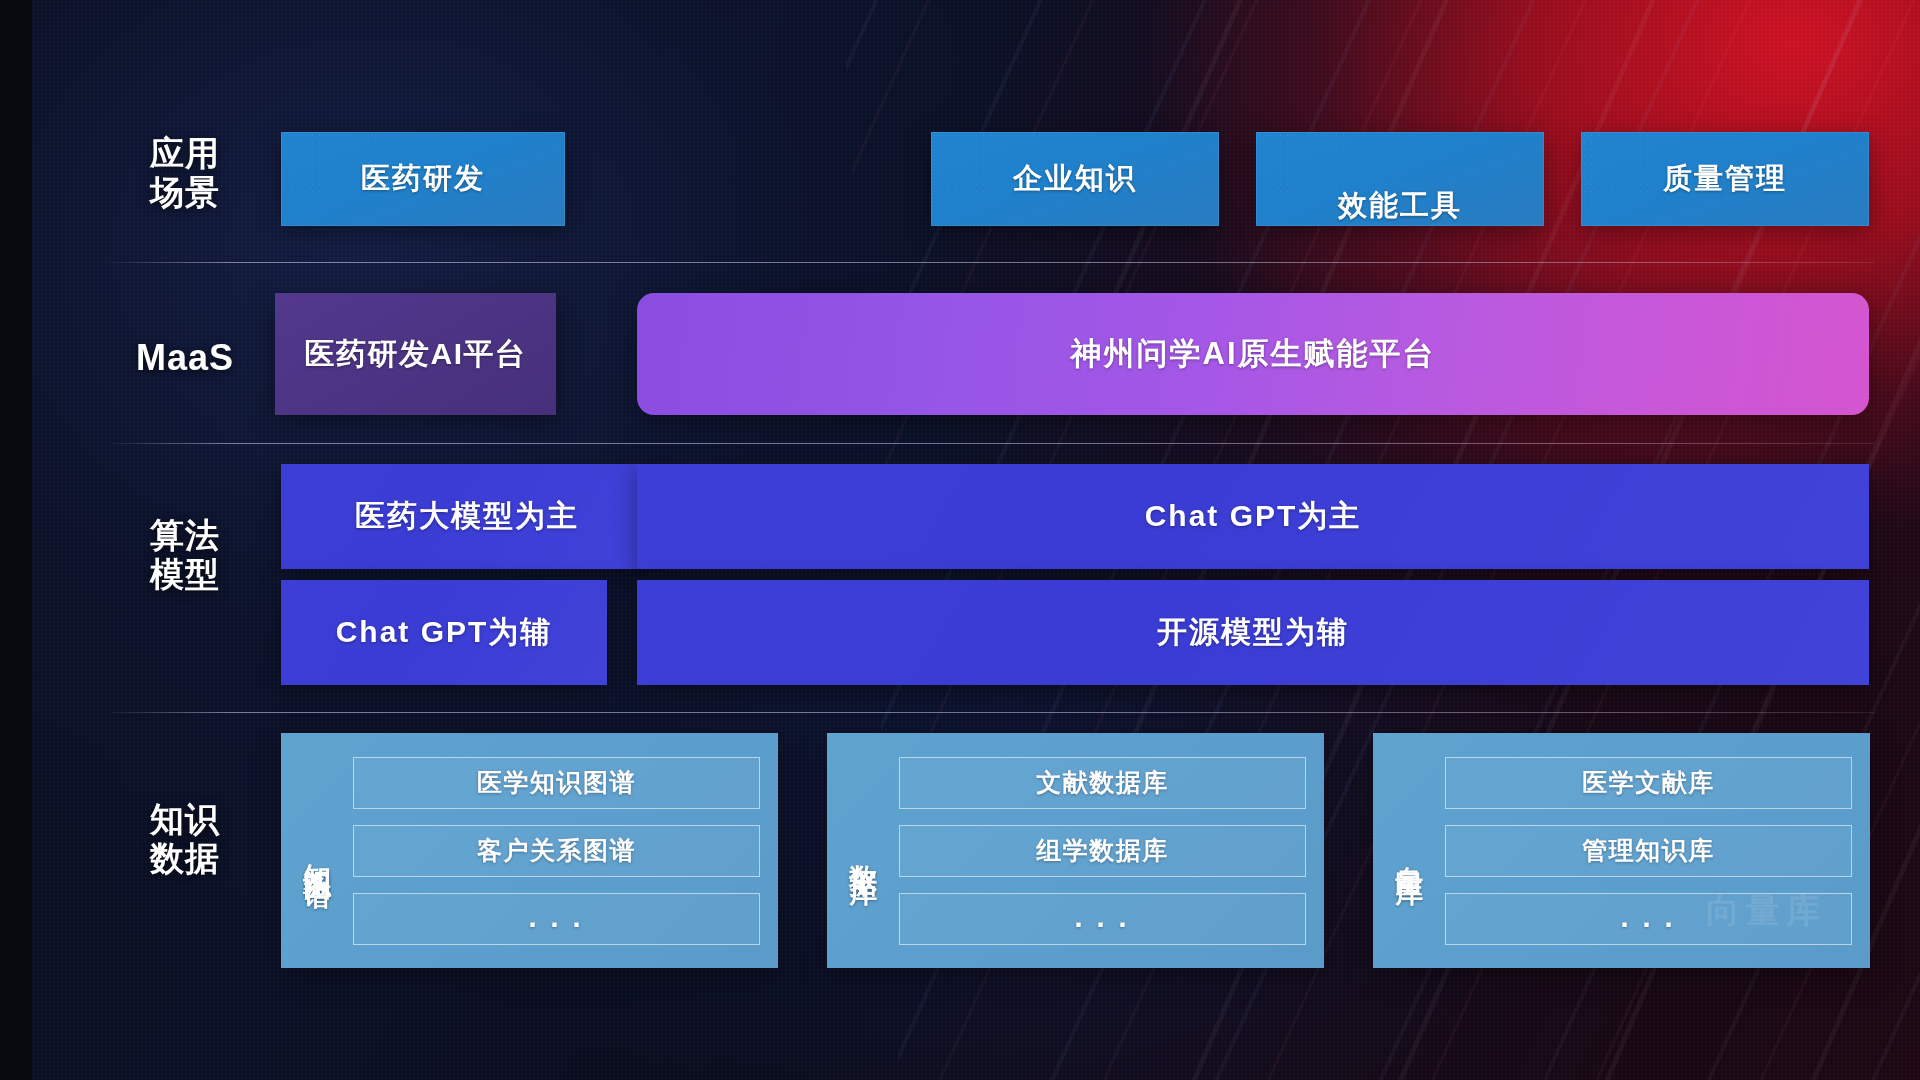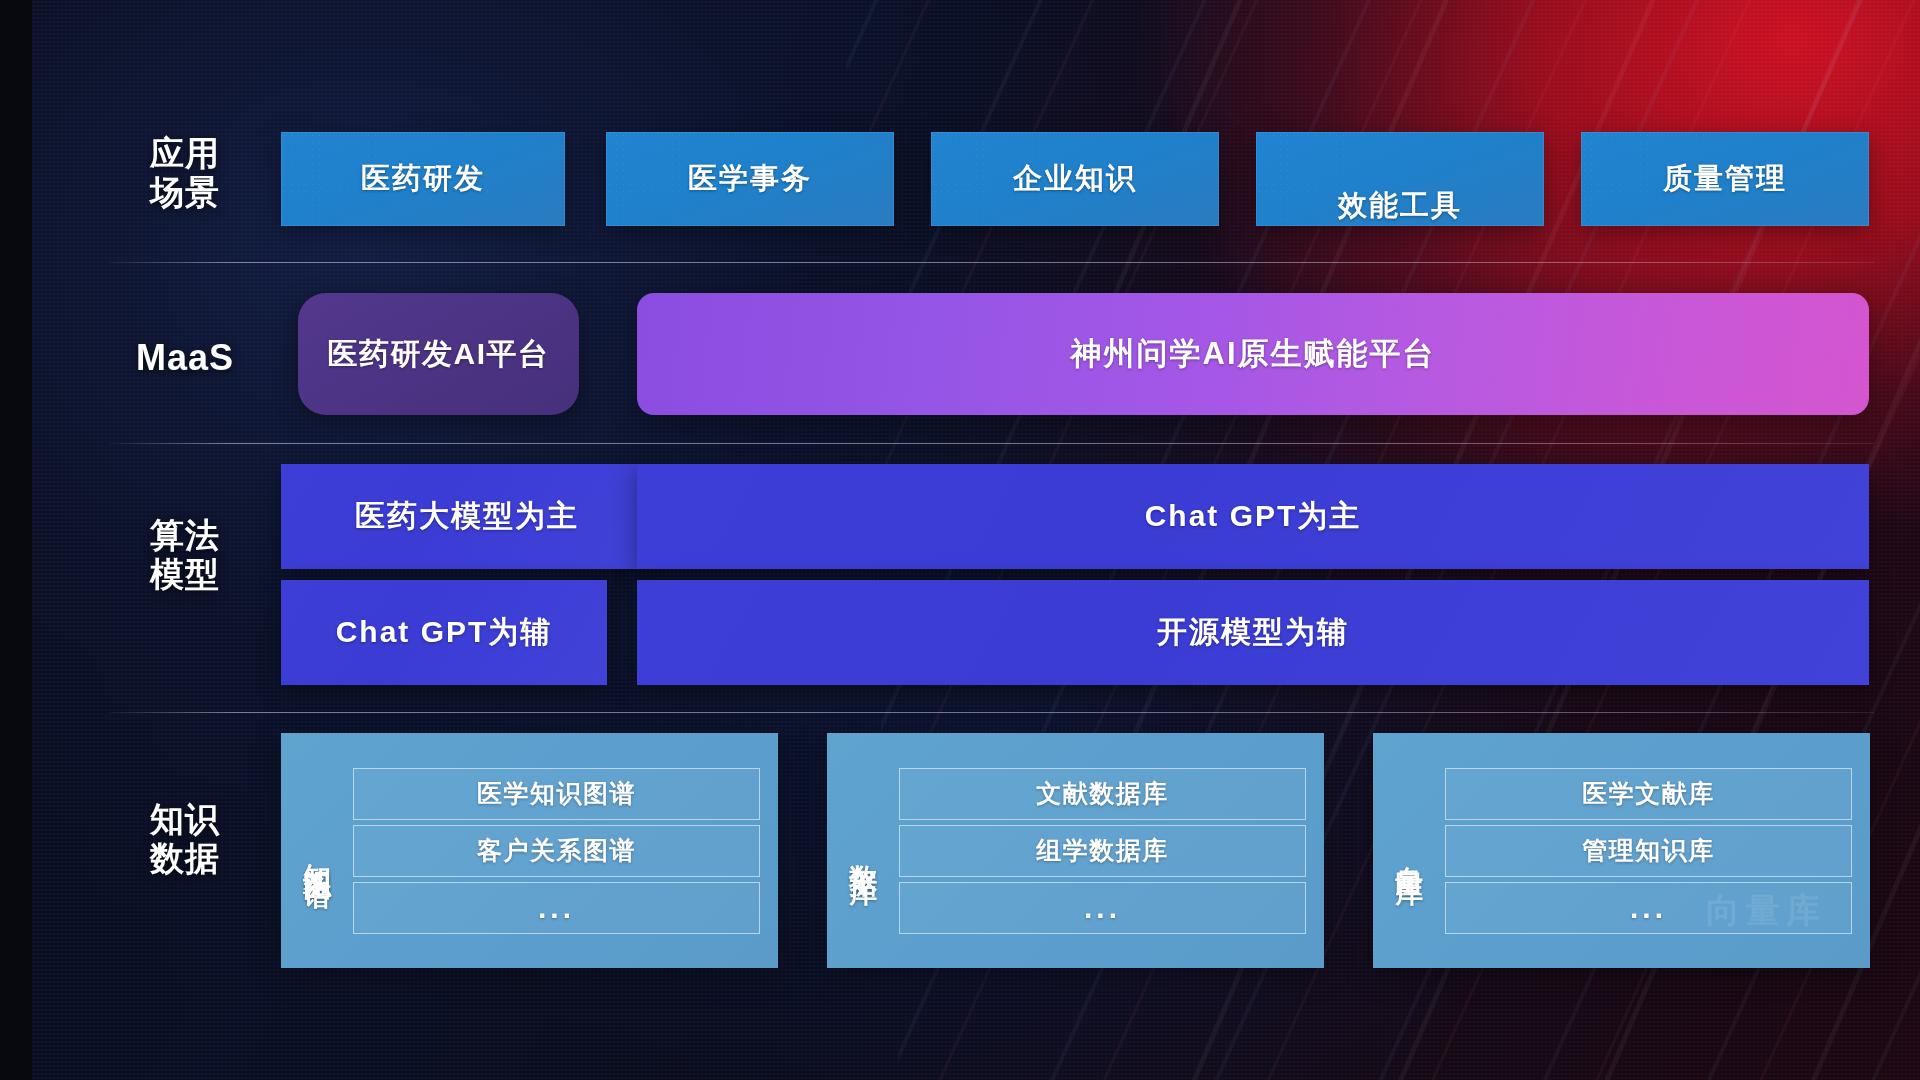--- a/index.html
+++ b/index.html
@@ -106,21 +106,21 @@
     background:linear-gradient(135deg,#5fa3cf 0%,#5c9fce 45%,#5a9bc9 100%);
     box-shadow:0 6px 26px rgba(0,0,0,.35);
     box-sizing:border-box;padding:14px 18px 14px 0;
   }
   .kgroup-label{
     flex:0 0 72px;display:flex;align-items:center;justify-content:center;
     font-size:28px;font-weight:bold;line-height:1.12;color:#fff;
     writing-mode:vertical-rl;text-orientation:upright;letter-spacing:5px;
     text-shadow:0 1px 3px rgba(0,0,0,.35);
   }
-  .kitems{flex:1 1 auto;display:flex;flex-direction:column;justify-content:center;gap:5px;}
+  .kitems{flex:1 1 auto;display:flex;flex-direction:column;justify-content:center;gap:16px;font-family:Liberation Mono, monospace;}
   .kitem{
     height:52px;display:flex;align-items:center;justify-content:center;
     border:1px solid rgba(255,255,255,.55);
     background:rgba(255,255,255,.045);
     color:#fff;font-size:25px;font-weight:bold;letter-spacing:1.5px;
     text-shadow:0 1px 3px rgba(0,0,0,.30);
     box-sizing:border-box;
   }
   .kitem.ellipsis{font-size:30px;letter-spacing:4px;}
   .watermark{
@@ -137,44 +137,40 @@
 
   <div class="rowlabel" style="top:134px;font-size:34px;">
     <span class="l">应用</span>
     <span class="l">场景</span>
   </div>
 
   <div class="box app" style="left:249px;top:132px;width:284px;height:94px;">
     <div class="dots"></div>
     <span>医药研发</span>
   </div>
-  <div class="box app" style="left:574px;top:132px;width:288px;height:94px;">
-    <div class="dots"></div>
-    <span>医学事务</span>
-  </div>
   <div class="box app" style="left:899px;top:132px;width:288px;height:94px;">
     <div class="dots"></div>
     <span>企业知识</span>
   </div>
   <div class="box app" style="left:1224px;top:132px;width:288px;height:94px;align-items:flex-end;">
     <div class="dots"></div>
     <span>效能工具</span>
   </div>
   <div class="box app" style="left:1549px;top:132px;width:288px;height:94px;">
     <div class="dots"></div>
     <span>质量管理</span>
   </div>
 
   <div class="divider" style="top:262px;"></div>
 
   <div class="rowlabel" style="top:337px;font-size:36px;">
     <span class="l">MaaS</span>
   </div>
 
-  <div class="box maas-left" style="left:266px;top:293px;width:281px;height:122px;border-radius:28px;">
+  <div class="box maas-left" style="left:243px;top:293px;width:281px;height:122px;">
     <span>医药研发AI平台</span>
   </div>
   <div class="box maas-main" style="left:605px;top:293px;width:1232px;height:122px;">
     <span>神州问学AI原生赋能平台</span>
   </div>
 
   <div class="divider" style="top:443px;"></div>
 
   <div class="rowlabel" style="top:516px;font-size:34px;">
     <span class="l">算法</span>

